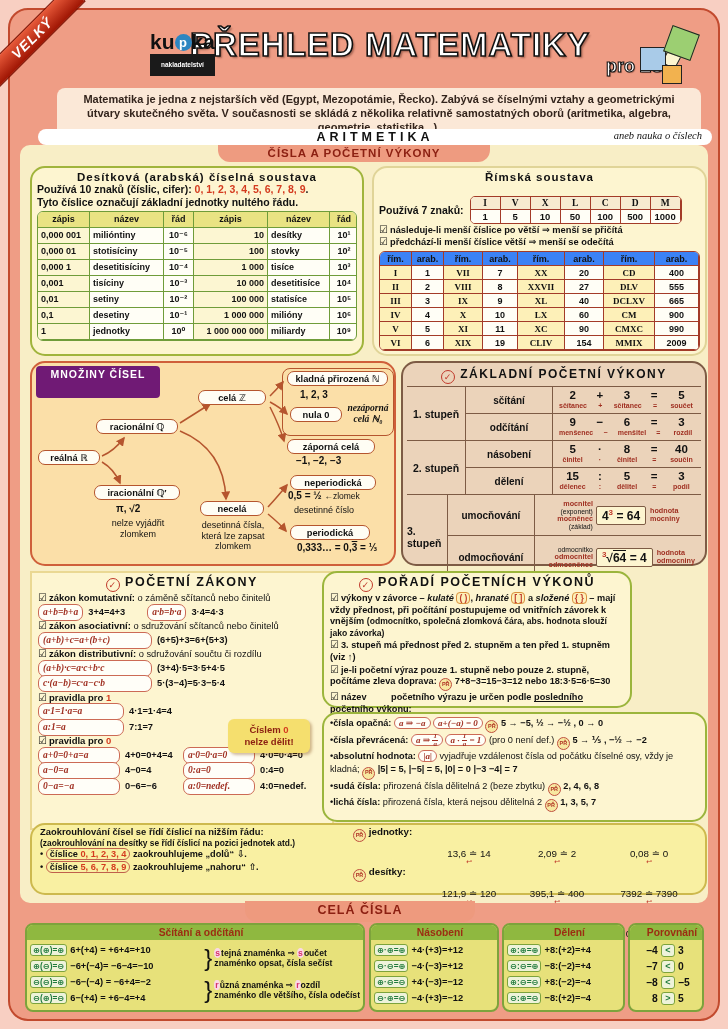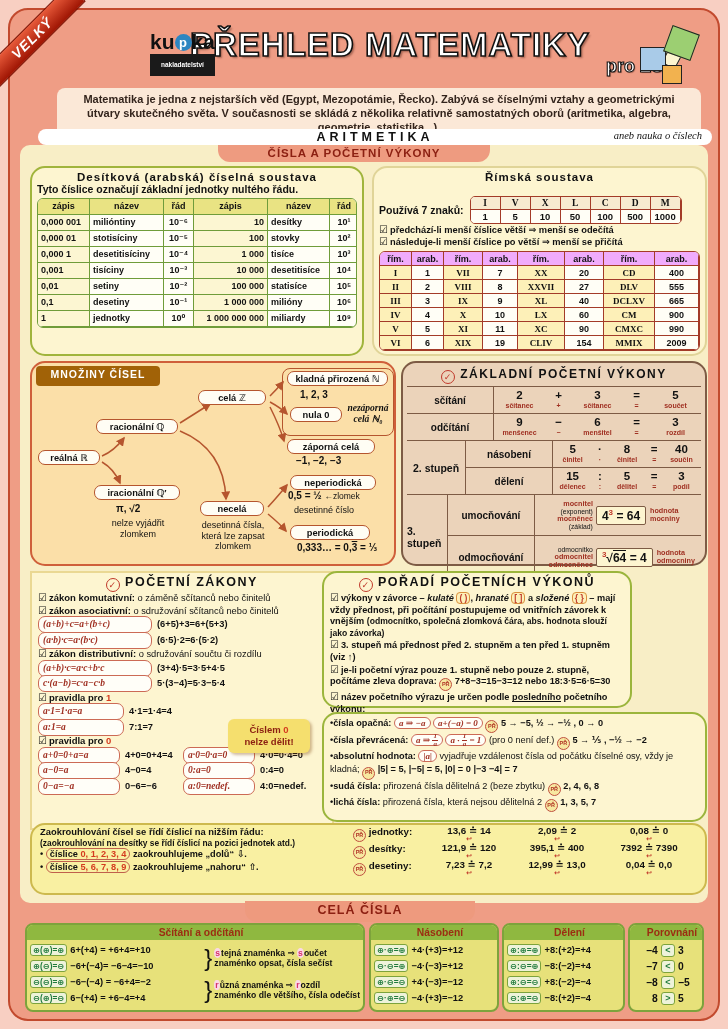--- a/index.html
+++ b/index.html
@@ -61,26 +61,26 @@
   .rom-row{display:flex;align-items:center;gap:6px;margin-top:13px;}
   .rom-uses{font-size:10.5px;font-weight:bold;}
   .rom-mini{display:grid;grid-template-columns:repeat(7,30px);border:1.5px solid #a33b28;border-radius:5px;overflow:hidden;}
   .rm{border-right:1px solid #a33b28;border-bottom:1px solid #a33b28;text-align:center;font-size:9.5px;
       font-weight:bold;padding:1px 0;font-family:"Liberation Serif","DejaVu Serif",serif;background:#f7ead0;}
   .rm.v{font-family:"Liberation Sans","DejaVu Sans",sans-serif;background:#fffef6;border-bottom:none;}
   .rom-rule{font-size:9.3px;font-weight:bold;line-height:12px;}
   .rom-grid{display:grid;grid-template-columns:32px 32px 39px 35px 47px 39px 51px 44px;margin-top:3px;
             border:1.5px solid #a33b28;border-radius:6px;overflow:hidden;background:#fffef6;}
   .rc{border-right:1px solid #a33b28;border-bottom:1px solid #a33b28;font-size:9px;text-align:center;padding:1.5px 1px;}
-  .rc.h{background:#f0abfc;font-weight:bold;}
+  .rc.h{background:#3b82f6;font-weight:bold;}
   .rc.r{background:#fdf0b8;font-family:"Liberation Serif","DejaVu Serif",serif;font-weight:bold;}
   .rc.a{font-weight:bold;}
   
   .sets{left:30px;top:361px;width:366px;height:205px;background:#fbdfa8;border:2px solid #cf5f3a;}
-  .sets-head{position:absolute;left:4px;top:3px;width:124px;height:20px;background:#a16207;color:#fff;
+  .sets-head{position:absolute;left:4px;top:3px;width:124px;height:32px;background:#701a75;color:#fff;
              font-weight:bold;font-size:10.5px;text-align:center;line-height:16px;letter-spacing:1px;border-radius:4px;}
   .nd{position:absolute;background:#fffdf4;border:1.5px solid #b5552e;border-radius:7px;font-weight:bold;
       font-size:9.3px;text-align:center;padding:1.5px 3px;box-sizing:border-box;line-height:10px;}
   .nt{position:absolute;font-size:9px;line-height:10.5px;text-align:center;}
   .nt.bold{font-weight:bold;font-size:10px;}
   .nt.it{font-family:"Liberation Serif","DejaVu Serif",serif;font-style:italic;font-weight:bold;font-size:9.5px;}
   .grp{position:absolute;border:1.5px solid #b5552e;border-radius:8px;}
   .ovl{text-decoration:overline;}
   .sets-svg{position:absolute;left:0;top:0;}
   
@@ -117,21 +117,21 @@
   .red1{color:#d43b1f;}
   .zgrid{display:grid;grid-template-columns:1fr 1fr;column-gap:2px;}
   .fw1{min-width:72px;}
   .fw2{min-width:62px;}
   .note0{position:absolute;left:196px;top:146px;width:82px;height:34px;background:#f5df6e;border-radius:6px;
          box-shadow:2px 2px 3px rgba(120,60,0,.35);text-align:center;font-size:9.5px;font-weight:bold;
          color:#8c2012;line-height:12px;padding-top:5px;box-sizing:border-box;}
   
   .order{left:322px;top:571px;width:310px;height:137px;background:#fdf5d0;border:2px solid #9bb53c;padding:2px 6px;}
   .otext{font-size:9.2px;line-height:11.6px;font-weight:bold;}
-  .otext .nrm{font-weight:bold;}
+  .otext .nrm{font-weight:bold;padding-left:22px;}
   .brk{border:1px solid #d98f3f;background:#fdf0b8;color:#c0392b;border-radius:4px;padding:0 2px;font-weight:bold;font-size:8.5px;}
   .osmall{font-size:8.6px;}
   .itl{font-style:italic;}
   .und{text-decoration:underline;}
   .pr{display:inline-flex;width:11px;height:11px;border-radius:50%;background:#f7e8a0;border:1px solid #c05040;
       color:#b03324;font-size:5.5px;font-weight:bold;align-items:center;justify-content:center;vertical-align:-2px;font-style:normal;}
   
   .props{left:322px;top:712px;width:385px;height:110px;background:#fdf5d0;border:2px solid #9bb53c;padding:3px 6px;}
   .prow{font-size:9.2px;line-height:13.4px;font-weight:bold;}
   .prow .fbox{font-size:9px;}
@@ -140,21 +140,21 @@
   
   .rounding{left:30px;top:823px;width:677px;height:72px;background:#f9f0a2;border:2px solid #cdb94e;padding:1px 8px;}
   .rnd-body{display:flex;}
   .rnd-left{width:318px;}
   .rl1{font-size:9.4px;font-weight:bold;line-height:11.5px;}
   .rl2{font-size:8.4px;font-weight:bold;line-height:10.5px;}
   .rl3{font-size:9.2px;font-weight:bold;line-height:13px;}
   .dgbox{border:1px solid #c0604c;border-radius:8px;padding:0 3px;white-space:nowrap;}
   .rnd-right{flex:1;display:grid;grid-template-columns:72px 88px 88px 96px;align-content:start;row-gap:1px;padding-left:6px;}
   .rlab{font-size:9.8px;font-weight:bold;line-height:12px;}
-  .rv{text-align:center;font-size:9.8px;font-weight:bold;line-height:10px;}
+  .rv{text-align:center;font-size:9.8px;font-weight:normal;line-height:10px;margin-top:23px;}
   .ra{display:block;color:#c0392b;font-size:7px;line-height:6px;transform:scaleX(-1);}
   
   .itab{position:absolute;background:#e7e17a;border:2px solid #7da33c;border-radius:8px;box-sizing:border-box;overflow:hidden;}
   .ihead{background:#8fb840;color:#9c2d12;font-weight:bold;font-size:10.3px;text-align:center;line-height:15px;height:15px;padding-left:12px;}
   .ibody{padding:2px 3px;}
   .irow{display:flex;align-items:center;height:16px;gap:3px;}
   .rulebox{background:#eef3da;border:1px solid #7da33c;border-radius:3px;color:#1f7a3c;font-weight:bold;
            font-size:8.3px;text-align:center;white-space:nowrap;padding:0 2px;}
   .ieq{font-weight:bold;font-size:9.3px;white-space:nowrap;}
   .t-add{left:25px;top:923px;width:340px;height:89px;}
@@ -197,38 +197,39 @@
   <div class="intro">Matematika je jedna z nejstarších věd (Egypt, Mezopotámie, Řecko). Zabývá se číselnými vztahy a geometrickými útvary skutečného světa. V současnosti se skládá z několika relativně samostatných oborů (aritmetika, algebra, geometrie, statistika...).</div>
   <div class="band">
     <div class="band-title">ARITMETIKA</div>
     <div class="band-note">aneb nauka o číslech</div>
   </div>
   <div class="cream"></div>
   <div class="tab1">ČÍSLA A POČETNÍ VÝKONY</div>
 
   <div class="panel decimal">
     <div class="dec-title">Desítková (arabská) číselná soustava</div>
+    <div class="dec-line"><span>Používá </span><span>10</span><span class="nrm"> znaků (číslic, cifer): </span><span class="red">0, 1, 2, 3, 4, 5, 6, 7, 8, 9</span><span>.</span></div>
     <div class="dec-line">Tyto číslice označují základní jednotky nultého řádu.</div>
     <div class="dec-grid">
       <div style="display:contents"><div class="dc h">zápis</div><div class="dc h">název</div><div class="dc h">řád</div><div class="dc h">zápis</div><div class="dc h">název</div><div class="dc h">řád</div></div>
       <div style="display:contents"><div style="display:contents"><div class="dc z1">0,000 001</div><div class="dc nm">milióntiny</div><div class="dc rd">10⁻⁶</div><div class="dc z2">10</div><div class="dc nm">desítky</div><div class="dc rd">10¹</div></div><div style="display:contents"><div class="dc z1">0,000 01</div><div class="dc nm">stotisíciny</div><div class="dc rd">10⁻⁵</div><div class="dc z2">100</div><div class="dc nm">stovky</div><div class="dc rd">10²</div></div><div style="display:contents"><div class="dc z1">0,000 1</div><div class="dc nm">desetitisíciny</div><div class="dc rd">10⁻⁴</div><div class="dc z2">1 000</div><div class="dc nm">tisíce</div><div class="dc rd">10³</div></div><div style="display:contents"><div class="dc z1">0,001</div><div class="dc nm">tisíciny</div><div class="dc rd">10⁻³</div><div class="dc z2">10 000</div><div class="dc nm">desetitisíce</div><div class="dc rd">10⁴</div></div><div style="display:contents"><div class="dc z1">0,01</div><div class="dc nm">setiny</div><div class="dc rd">10⁻²</div><div class="dc z2">100 000</div><div class="dc nm">statisíce</div><div class="dc rd">10⁵</div></div><div style="display:contents"><div class="dc z1">0,1</div><div class="dc nm">desetiny</div><div class="dc rd">10⁻¹</div><div class="dc z2">1 000 000</div><div class="dc nm">milióny</div><div class="dc rd">10⁶</div></div><div style="display:contents"><div class="dc z1">1</div><div class="dc nm">jednotky</div><div class="dc rd">10⁰</div><div class="dc z2">1 000 000 000</div><div class="dc nm">miliardy</div><div class="dc rd">10⁹</div></div></div>
     </div>
   </div>
 
   <div class="panel roman">
     <div class="dec-title">Římská soustava</div>
     <div class="rom-row">
       <span class="rom-uses">Používá 7 znaků:</span>
       <div class="rom-mini">
         <div style="display:contents"><div class="rm">I</div><div class="rm">V</div><div class="rm">X</div><div class="rm">L</div><div class="rm">C</div><div class="rm">D</div><div class="rm">M</div></div>
         <div style="display:contents"><div class="rm v">1</div><div class="rm v">5</div><div class="rm v">10</div><div class="rm v">50</div><div class="rm v">100</div><div class="rm v">500</div><div class="rm v">1000</div></div>
       </div>
     </div>
+    <div class="rom-rule"><span class="cb">☑</span><span>následuje-li menší číslice po větší</span> <span class="arr2">⇒</span> <span>menší se přičítá</span></div>
     <div class="rom-rule"><span class="cb">☑</span><span>předchází-li menší číslice větší</span> <span class="arr2">⇒</span> <span>menší se odečítá</span></div>
-    <div class="rom-rule"><span class="cb">☑</span><span>následuje-li menší číslice po větší</span> <span class="arr2">⇒</span> <span>menší se přičítá</span></div>
     <div class="rom-grid">
       <div style="display:contents"><div class="rc h">řím.</div><div class="rc h">arab.</div><div class="rc h">řím.</div><div class="rc h">arab.</div><div class="rc h">řím.</div><div class="rc h">arab.</div><div class="rc h">řím.</div><div class="rc h">arab.</div></div>
       <div style="display:contents"><div style="display:contents"><div class="rc r">I</div><div class="rc a">1</div><div class="rc r">VII</div><div class="rc a">7</div><div class="rc r">XX</div><div class="rc a">20</div><div class="rc r">CD</div><div class="rc a">400</div></div><div style="display:contents"><div class="rc r">II</div><div class="rc a">2</div><div class="rc r">VIII</div><div class="rc a">8</div><div class="rc r">XXVII</div><div class="rc a">27</div><div class="rc r">DLV</div><div class="rc a">555</div></div><div style="display:contents"><div class="rc r">III</div><div class="rc a">3</div><div class="rc r">IX</div><div class="rc a">9</div><div class="rc r">XL</div><div class="rc a">40</div><div class="rc r">DCLXV</div><div class="rc a">665</div></div><div style="display:contents"><div class="rc r">IV</div><div class="rc a">4</div><div class="rc r">X</div><div class="rc a">10</div><div class="rc r">LX</div><div class="rc a">60</div><div class="rc r">CM</div><div class="rc a">900</div></div><div style="display:contents"><div class="rc r">V</div><div class="rc a">5</div><div class="rc r">XI</div><div class="rc a">11</div><div class="rc r">XC</div><div class="rc a">90</div><div class="rc r">CMXC</div><div class="rc a">990</div></div><div style="display:contents"><div class="rc r">VI</div><div class="rc a">6</div><div class="rc r">XIX</div><div class="rc a">19</div><div class="rc r">CLIV</div><div class="rc a">154</div><div class="rc r">MMIX</div><div class="rc a">2009</div></div></div>
     </div>
   </div>
 
   <div class="panel sets">
     <svg class="sets-svg" width="362" height="201" viewBox="0 0 362 201">
       <defs>
           <marker id="ah" markerWidth="7" markerHeight="6" refX="5" refY="3" orient="auto">
@@ -266,20 +267,21 @@
     <div class="nd" style="left:258px;top:112px;width:86px;">neperiodická</div>
     <div class="nt bold" style="left:256px;top:128px;width:104px;text-align:left;"><span>0,5 = ½</span> <span style="font-weight:normal;font-size:8.5px;">←</span><span style="font-weight:normal;font-size:8.5px;">zlomek</span></div>
     <div class="nt" style="left:252px;top:142px;width:80px;">desetinné číslo</div>
     <div class="nd" style="left:258px;top:162px;width:80px;">periodická</div>
     <div class="nt bold" style="left:250px;top:180px;width:110px;"><span>0,333… = 0,</span><span class="ovl">3</span><span> = ⅓</span></div>
   </div>
 
   <div class="panel ops">
     <div class="ptitle"><span class="chk">✓</span><span>ZÁKLADNÍ POČETNÍ VÝKONY</span></div>
     <div class="tier" style="margin-top:2px;">
+      <div class="tlabel">1. stupeň</div>
       <div class="tops">
         <div class="oprow" style="height:26px;">
           <div class="opname">sčítání</div>
           <div class="opeq">
               <div class="nums">
                 <span>2</span>
                 <span>+</span>
                 <span>3</span>
                 <span>=</span>
                 <span>5</span>
@@ -376,28 +378,31 @@
             <div class="t3right"><span>hodnota</span><br><span>odmocniny</span></div>
           </div>
         </div>
       </div>
     </div>
   </div>
 
   <div class="laws">
     <div class="ptitle"><span class="chk">✓</span><span>POČETNÍ ZÁKONY</span></div>
     <div class="lhead"><span class="cb">☑</span><b>zákon komutativní:</b><span> o záměně sčítanců nebo činitelů</span></div>
+    <div class="lrow">
+        <span class="fbox">a+b=b+a</span>
+        <span class="lex">3+4=4+3</span>
+        <span style="width:12px;"></span>
+        <span class="fbox">a·b=b·a</span>
+        <span class="lex">3·4=4·3</span>
+      </div>
     <div class="lhead"><span class="cb">☑</span><b>zákon asociativní:</b><span> o sdružování sčítanců nebo činitelů</span></div>
     <div class="lrow">
         <span class="fbox" style="min-width:104px;">(a+b)+c=a+(b+c)</span>
         <span class="lex">(6+5)+3=6+(5+3)</span>
-      </div>
-    <div class="lrow">
-        <span class="fbox" style="min-width:104px;">(a·b)·c=a·(b·c)</span>
-        <span class="lex">(6·5)·2=6·(5·2)</span>
       </div>
     <div class="lhead"><span class="cb">☑</span><b>zákon distributivní:</b><span> o sdružování součtu či rozdílu</span></div>
     <div class="lrow">
         <span class="fbox" style="min-width:104px;">(a+b)·c=a·c+b·c</span>
         <span class="lex">(3+4)·5=3·5+4·5</span>
       </div>
     <div class="lrow">
         <span class="fbox" style="min-width:104px;">c·(a−b)=c·a−c·b</span>
         <span class="lex">5·(3−4)=5·3−5·4</span>
       </div>

